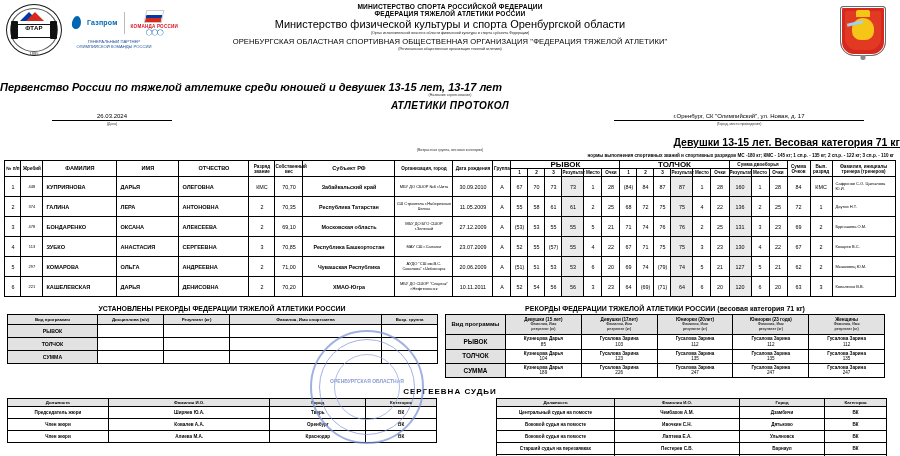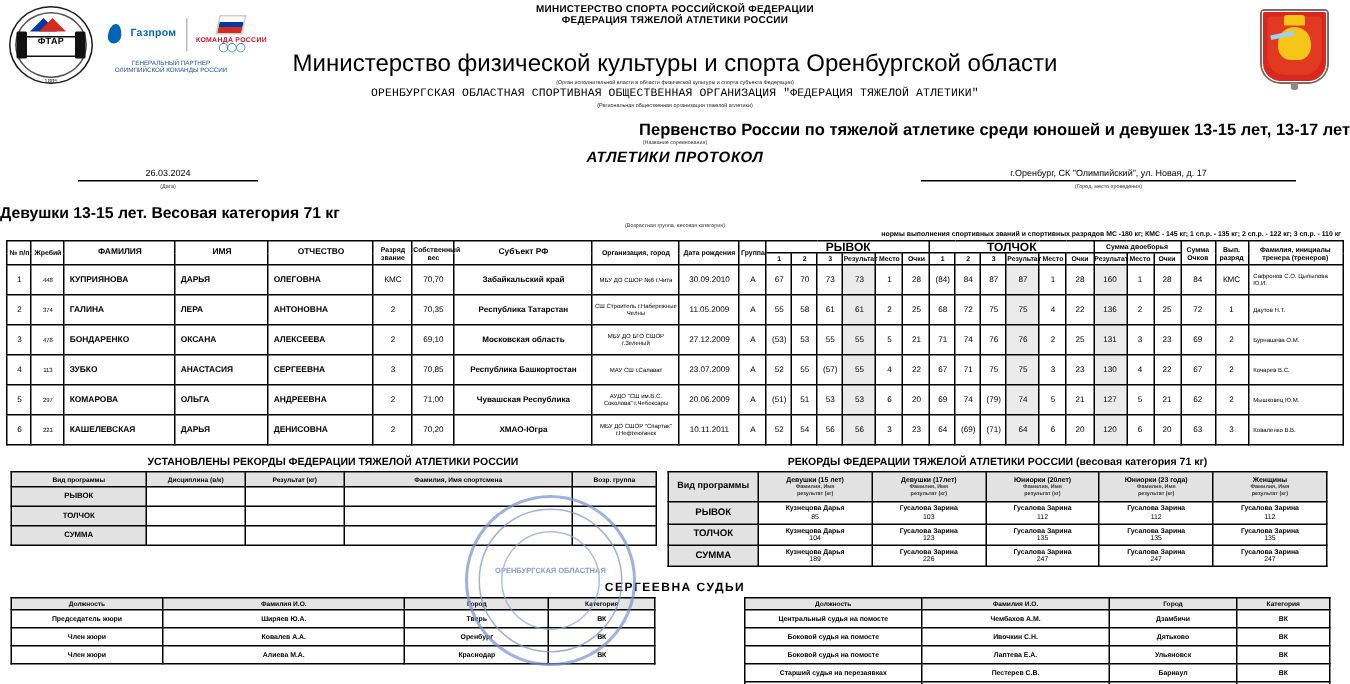--- a/index.html
+++ b/index.html
@@ -42,48 +42,48 @@
   .okr .flag{width:16px;height:11px;margin:0 auto;
      background:linear-gradient(to bottom,#fff 0 33%,#0039a6 33% 66%,#d52b1e 66% 100%);
      transform:skewX(-12deg);border:.4px solid #ccc;}
   .okr .okrtxt{font-size:4.6px;font-weight:bold;color:#d12;letter-spacing:.2px;margin-top:1px;}
   .okr .rings{font-size:6px;color:#0066b3;letter-spacing:-1px;line-height:6px;}
   .genpartner{font-size:4.2px;color:#1b4f9c;text-align:center;line-height:5.4px;margin-top:4px;max-width:84px;}
 
   .htexts{text-align:center;padding-top:3px;}
   .h-l1{font-size:6.6px;font-weight:bold;letter-spacing:.2px;}
   .h-l2{font-size:6.6px;font-weight:bold;letter-spacing:.2px;}
-  .h-l3{font-size:16px;margin-top:17px;}
+  .h-l3{font-size:11px;margin-top:1px;}
   .h-small{font-size:3.6px;color:#222;margin-top:1px;}
-  .h-l4{font-size:7.6px;margin-top:2px;letter-spacing:.1px;font-family:Liberation Mono, monospace;}
+  .h-l4{font-size:7.6px;margin-top:2px;letter-spacing:.1px;}
 
   .coat{position:absolute;right:14px;top:6px;width:46px;height:50px;}
   .coat .shield{
     position:absolute;inset:0;background:#d6281e;border:1.6px solid #6b6b6b;border-radius:3px 3px 14px 14px;
     box-shadow:0 0 0 1px #fff inset;
   }
   .coat .inner{position:absolute;left:5px;top:5px;right:5px;bottom:6px;background:#e23a22;border-radius:2px 2px 12px 12px;}
   .coat .eagle{position:absolute;left:50%;top:12px;transform:translateX(-50%);width:22px;height:22px;background:#f5c518;
      border-radius:50% 50% 40% 40%;}
   .coat .crown{position:absolute;left:50%;top:4px;transform:translateX(-50%);width:14px;height:7px;background:#f5c518;border-radius:2px 2px 0 0;}
   .coat .band{position:absolute;left:7px;top:16px;width:16px;height:3px;background:#9fd2f0;transform:rotate(-12deg);}
   .coat .stand{position:absolute;left:50%;bottom:-4px;transform:translateX(-50%);width:5px;height:5px;background:#8a8a8a;border-radius:0 0 2px 2px;}
 
   
-  .title-main{text-align:right;font-size:11px;font-weight:bold;margin-top:1px;}
+  .title-main{text-align:left;font-size:11px;font-weight:bold;font-style:italic;margin-top:1px;}
   .title-sub{text-align:center;font-size:3.6px;color:#333;}
   .title-prot{text-align:center;font-size:10px;font-weight:bold;font-style:italic;margin-top:3px;letter-spacing:.4px;}
 
   .metarow{position:relative;height:22px;margin-top:2px;}
   .meta-left{position:absolute;left:52px;top:0;text-align:center;width:120px;}
   .meta-right{position:absolute;right:36px;top:0;text-align:center;width:250px;}
   .meta-val{font-size:6px;border-bottom:1px solid #000;padding-bottom:1px;}
   .meta-cap{font-size:3.6px;color:#333;margin-top:1px;}
 
-  .cat-title{text-align:left;font-size:10.5px;font-weight:bold;margin-top:1px;}
+  .cat-title{text-align:right;font-size:10.5px;font-weight:bold;text-decoration:underline;margin-top:1px;}
   .cat-cap{text-align:center;font-size:3.6px;color:#333;}
   .norms{text-align:right;font-size:4.6px;font-weight:bold;padding-right:6px;margin-top:1px;}
 
   
   table{border-collapse:collapse;}
   .tbl{width:886px;margin:2px auto 0 auto;table-layout:fixed;}
   .tbl th,.tbl td{border:.7px solid #000;text-align:center;vertical-align:middle;}
   .tbl thead th{font-size:4.6px;font-weight:bold;padding:1px 0;line-height:5.2px;}
   .tbl thead th.big{font-size:8px;}
   .tbl thead th.med{font-size:5.6px;}

